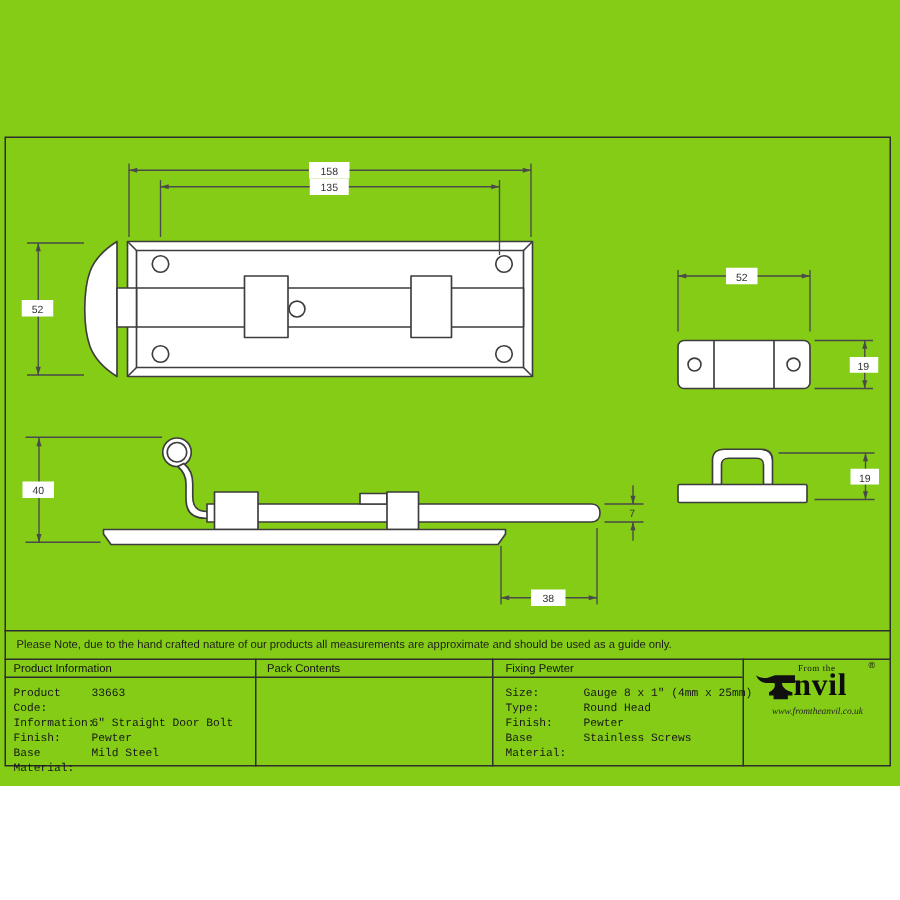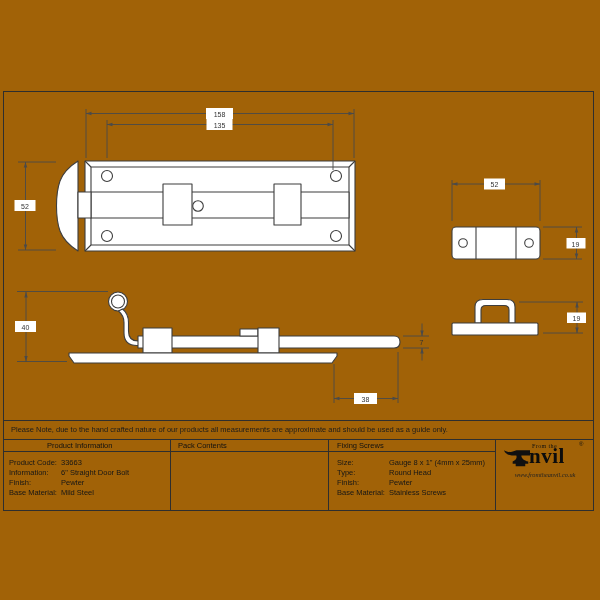--- a/index.html
+++ b/index.html
@@ -1,29 +1,29 @@
 <!DOCTYPE html>
 <html><head>
 <meta charset="utf-8">
 <style>
   html,body{margin:0;padding:0;background:#fff;}
-  .page{position:relative;width:600px;height:600px;background:#a16207;overflow:hidden;
+  .page{position:relative;width:600px;height:524px;background:#84cc16;overflow:hidden;
         font-family:"Liberation Sans",sans-serif;color:#1a1a1a;}
   .sheet-border{position:absolute;left:3px;top:91px;width:591px;height:420px;
         border:1.6px solid #2e2e2e;box-sizing:border-box;}
   svg.draw{position:absolute;left:0;top:0;pointer-events:none;}
   .hline{position:absolute;height:0;border-top:1.5px solid #2e2e2e;}
   .vline{position:absolute;width:0;border-left:1.4px solid #2e2e2e;}
   .note-row{position:absolute;left:5px;top:421px;width:588px;height:17px;
         display:flex;align-items:center;}
   .note-text{font-size:7.5px;padding-left:6px;white-space:nowrap;color:#1c1c1c;}
   .th-cell{position:absolute;top:440px;height:11px;display:flex;align-items:center;
         font-size:7.5px;color:#111;}
   .cell{position:absolute;top:452px;height:59px;box-sizing:border-box;padding-top:6px;
-        font-size:7.5px;line-height:10px;color:#161616;}
+        font-size:7.5px;line-height:10px;color:#161616;font-family:Liberation Mono, monospace;}
   .spec-row{display:flex;}
   .spec-label{width:52px;flex:0 0 52px;}
   .spec-value{flex:1;white-space:nowrap;}
   .logo-cell{position:absolute;left:496px;top:440px;width:98px;height:71px;
         display:flex;align-items:flex-start;justify-content:center;}
   .logo{position:relative;width:82px;height:40px;}
   .logo-anvil{position:absolute;left:0;top:7px;}
   .logo-fromthe{position:absolute;left:28px;top:3px;font-family:"Liberation Serif",serif;
         font-size:6px;color:#111;letter-spacing:.4px;}
   .logo-name{position:absolute;left:25px;top:4px;font-family:"Liberation Serif",serif;
@@ -185,23 +185,23 @@
   <div class="hline" style="left:3px;top:439px;width:591px;"></div>
   <div class="hline" style="left:3px;top:451px;width:492px;"></div>
   <div class="vline" style="left:170px;top:439px;height:72px;"></div>
   <div class="vline" style="left:328px;top:439px;height:72px;"></div>
   <div class="vline" style="left:495px;top:439px;height:72px;"></div>
 
   <div class="note-row">
     <span class="note-text">Please Note, due to the hand crafted nature of our products all measurements are approximate and should be used as a guide only.</span>
   </div>
 
-  <div class="th-cell" style="left:9px;width:158px;margin-left:38px;">Product Information</div>
+  <div class="th-cell" style="left:9px;width:158px;">Product Information</div>
   <div class="th-cell" style="left:178px;width:146px;">Pack Contents</div>
-  <div class="th-cell" style="left:337px;width:154px;">Fixing Screws</div>
+  <div class="th-cell" style="left:337px;width:154px;">Fixing Pewter</div>
 
   <div class="cell" style="left:9px;width:158px;">
     <div class="spec-row">
       <span class="spec-label">Product Code:</span>
       <span class="spec-value">33663</span>
     </div>
     <div class="spec-row">
       <span class="spec-label">Information:</span>
       <span class="spec-value">6" Straight Door Bolt</span>
     </div>

